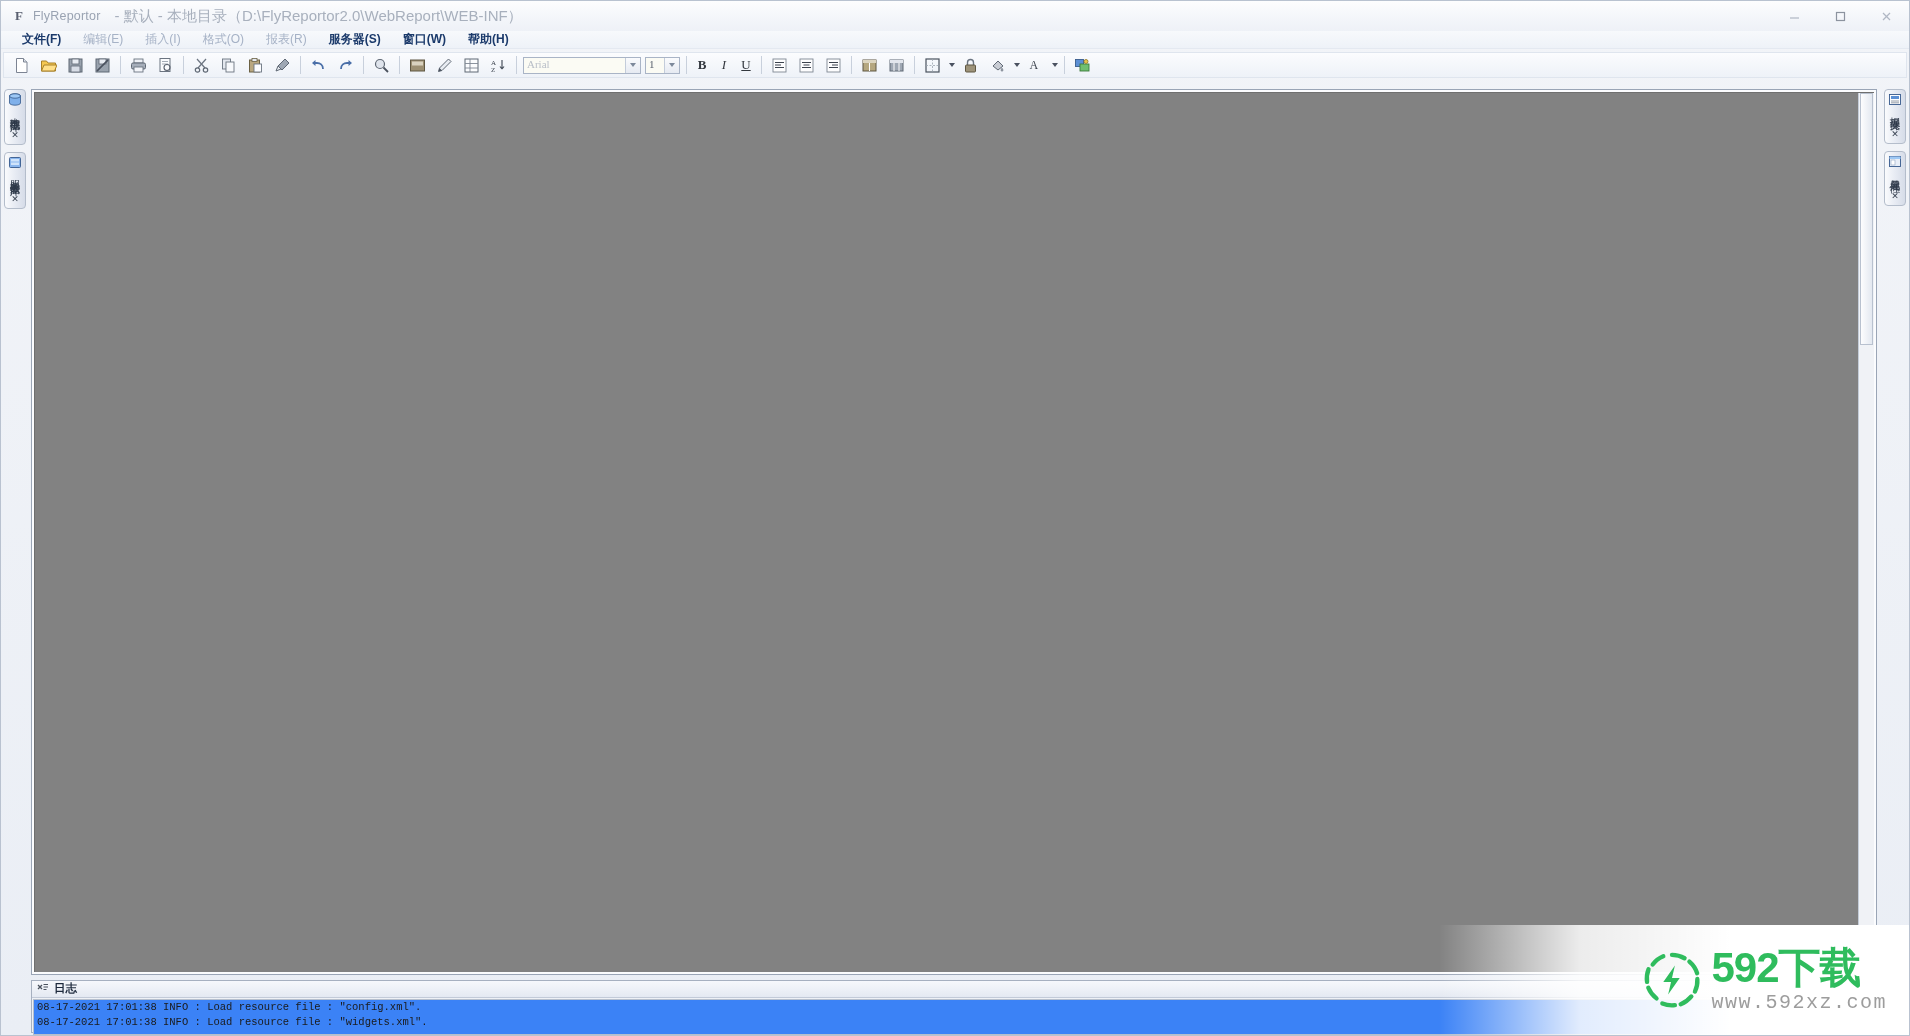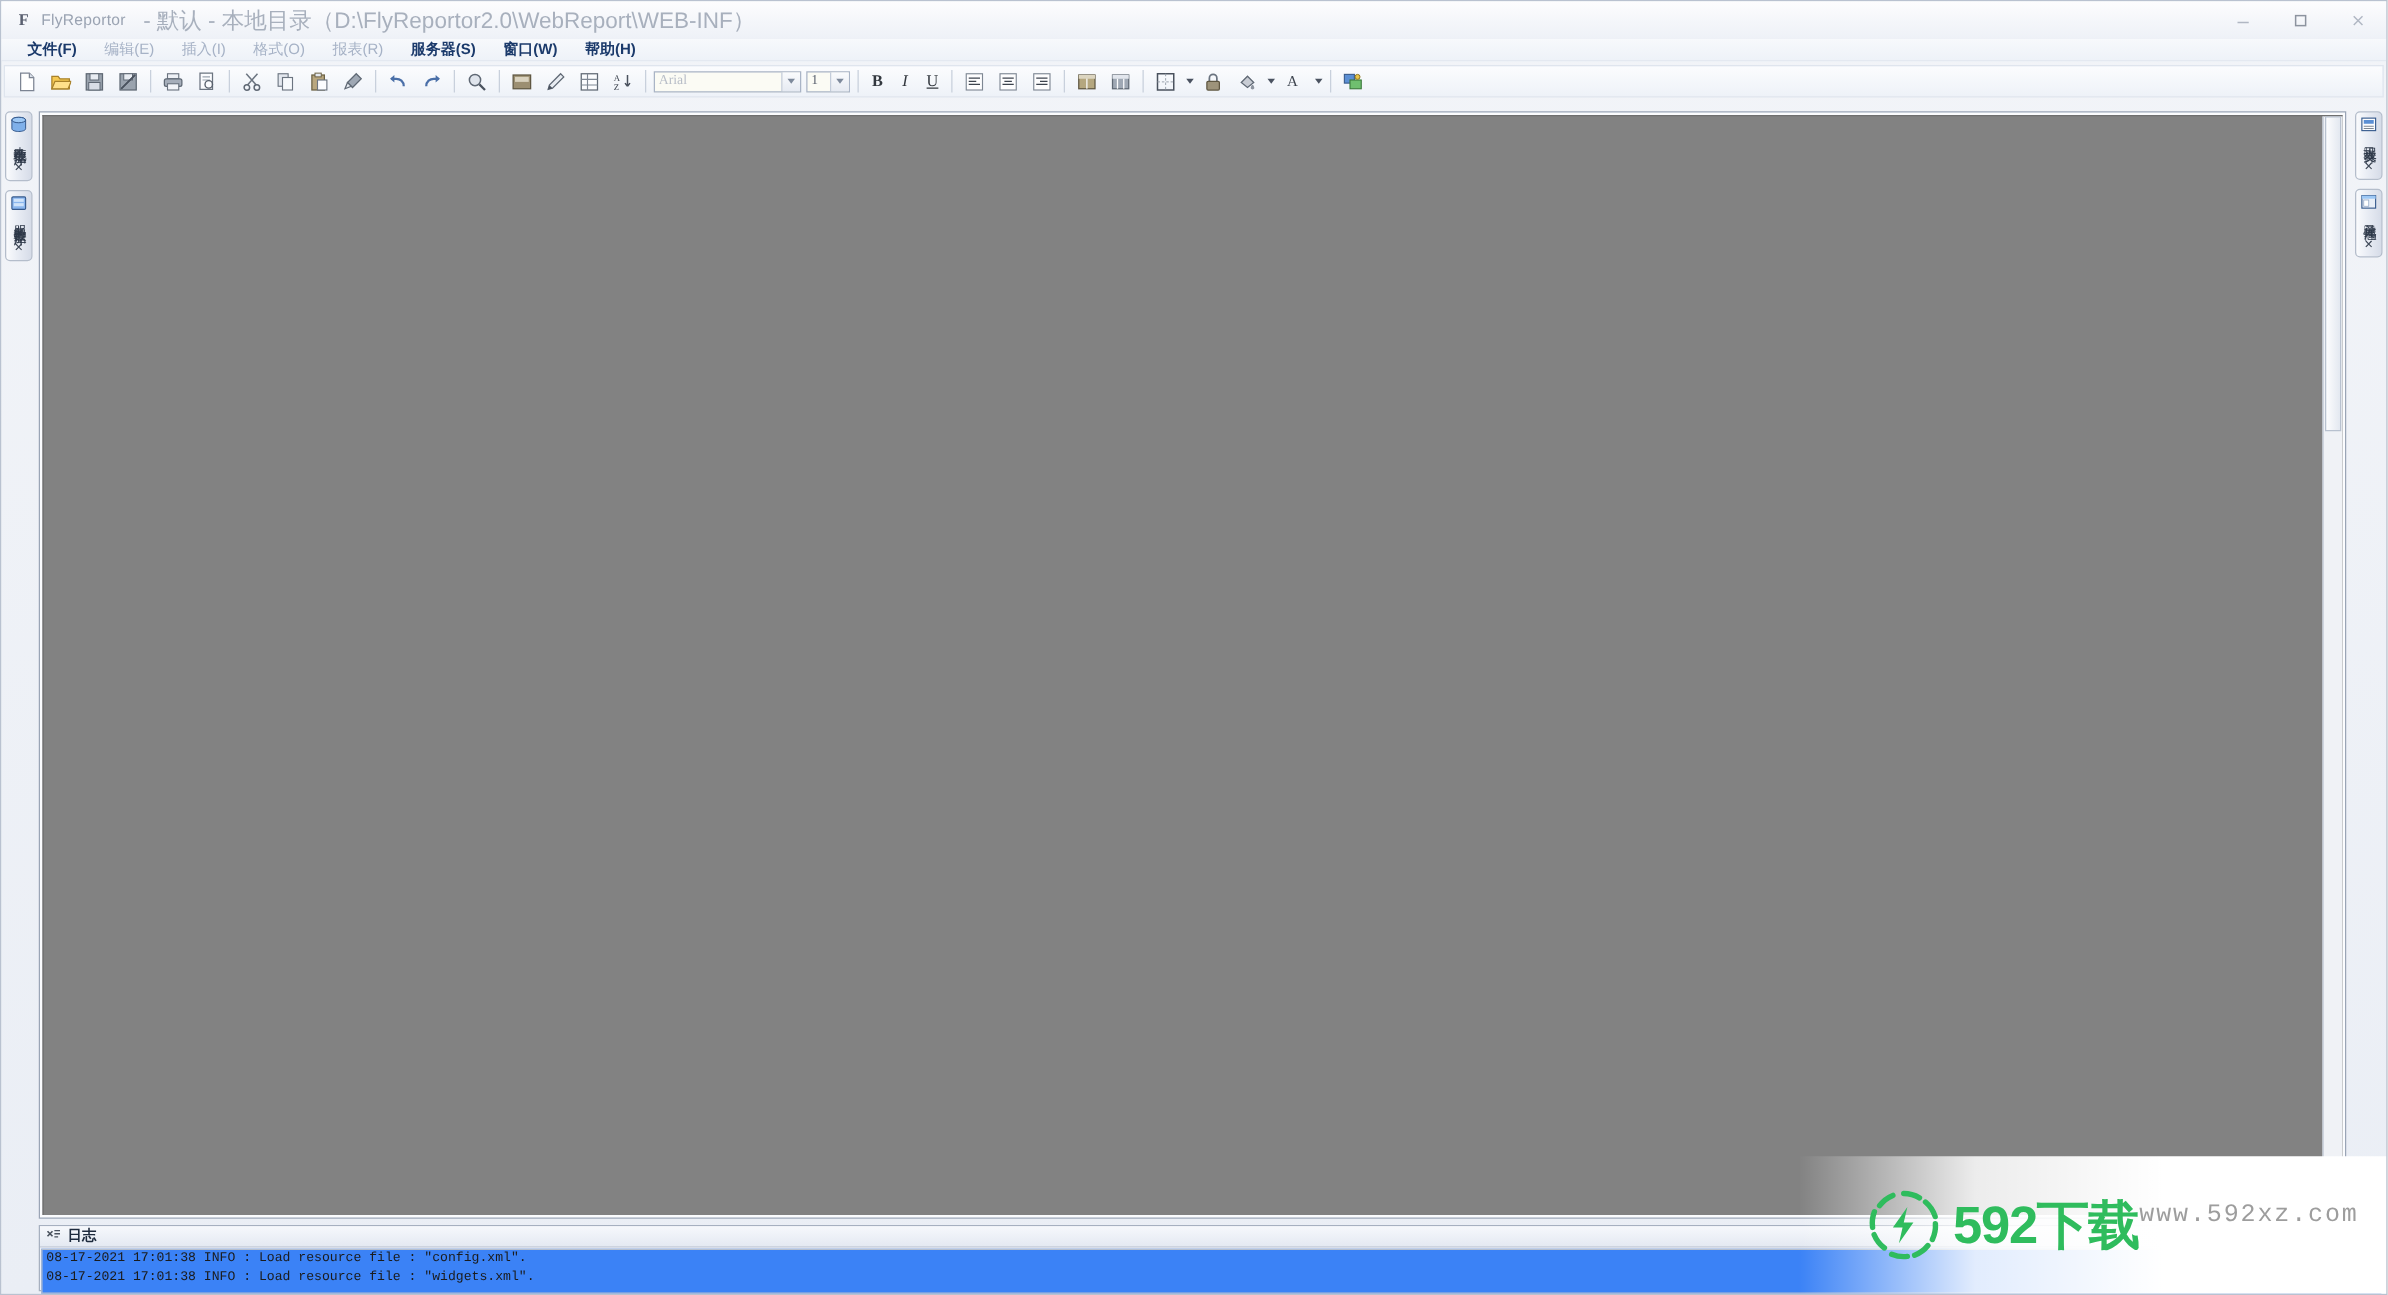--- a/index.html
+++ b/index.html
@@ -29,21 +29,21 @@
     width: 20px; height: 20px; margin-left: 8px;
     display: flex; align-items: center; justify-content: center;
     font-size: 13px; font-weight: bold; color: #5a6070;
     font-family: "Liberation Serif", serif;
   }
   .title-text {
     font-size: 12.5px; color: #9aa3b2; margin-left: 4px;
     white-space: nowrap; letter-spacing: 0.2px;
   }
   .title-sub {
-    font-size: 18px; color: #a8b0bd; margin-left: 14px; white-space: nowrap;
+    font-size: 15px; color: #a8b0bd; margin-left: 14px; white-space: nowrap;
   }
   .win-btns {
     margin-left: auto; display: flex; height: 30px;
   }
   .win-btn {
     width: 46px; height: 30px;
     display: flex; align-items: center; justify-content: center;
     color: #aeb5c1; font-size: 14px; line-height: 1;
   }
   .win-btn svg { display:block; }
@@ -217,21 +217,21 @@
   .watermark {
     position: absolute; right: 0; bottom: 0;
     width: 470px; height: 110px;
     pointer-events: none;
     background: linear-gradient(to right, rgba(255,255,255,0) 0%, rgba(255,255,255,0.85) 30%, #ffffff 62%);
     display: flex; align-items: center; justify-content: flex-end;
     padding-right: 22px; box-sizing: border-box;
   }
   .wm-inner { display: flex; align-items: center; }
   .wm-ring { width: 58px; height: 58px; margin-right: 10px; }
-  .wm-txt { display: flex; }
+  .wm-txt { display: flex; flex-direction: column; }
   .wm-main {
     font-size: 42px; font-weight: bold; color: #2fbc5d;
     line-height: 42px; letter-spacing: -1px;
   }
   .wm-sub {
     font-size: 20px; color: #9d9d9d; letter-spacing: 1.5px;
     margin-top: 2px; font-family: Liberation Mono, monospace; text-align: center;
   }
 </style>
 </head>

